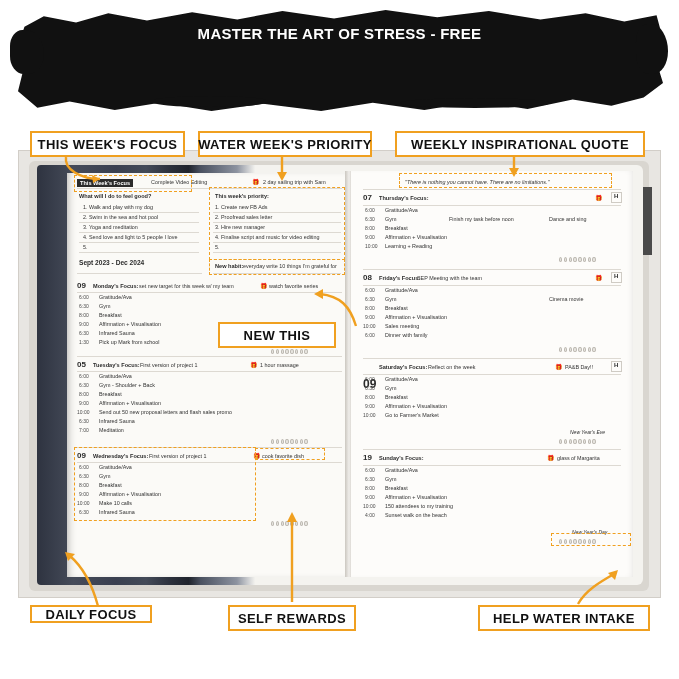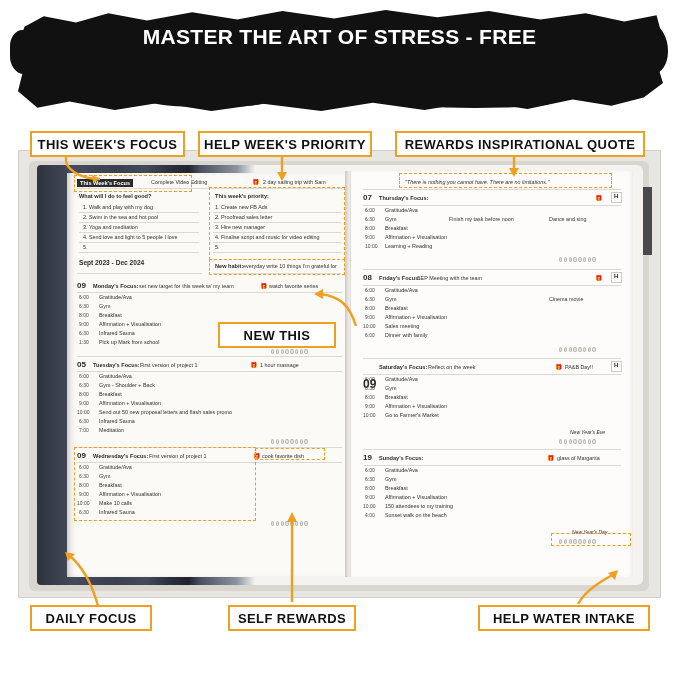--- a/index.html
+++ b/index.html
@@ -34,21 +34,21 @@
       15% 98%, 8% 90%, 3% 96%, 0% 80%, 1% 55%, 0% 36%);
   }
   .banner-splat {
     position:absolute; background:#111; border-radius:40% 60% 50% 45%;
   }
   .banner-text {
     position:absolute; left:0; top:22px; width:679px;
     text-align:center; color:#ffffff; line-height:1.18;
   }
   .bt1 { font-size:15.5px; letter-spacing:.2px; }
-  .bt2 { font-size:21px; font-weight:bold; letter-spacing:.3px; margin-top:3px;}
+  .bt2 { font-size:15px; font-weight:bold; letter-spacing:.3px; margin-top:3px;}
   .bt3 { font-size:16.5px; letter-spacing:.2px; margin-top:1px;}
 
   
   .photo {
     position:absolute; left:18px; top:150px; width:643px; height:448px;
     background:#e8e6e2;
     border:1px solid #d2cec8;
     overflow:hidden;
   }
   
@@ -402,24 +402,24 @@
   <div class="dashbox" style="left:55px; top:24px; width:118px; height:17px;"></div>
   <div class="dashbox" style="left:190px; top:36px; width:136px; height:73px;"></div>
   <div class="dashbox" style="left:190px; top:108px; width:136px; height:16px;"></div>
   <div class="dashbox" style="left:380px; top:22px; width:213px; height:15px;"></div>
   <div class="dashbox" style="left:55px; top:296px; width:182px; height:74px;"></div>
   <div class="dashbox" style="left:236px; top:297px; width:70px; height:12px;"></div>
   <div class="dashbox" style="left:532px; top:382px; width:80px; height:13px;"></div>
 </div>
 
 <div class="callout" style="left:30px; top:131px; width:155px; height:26px;">THIS WEEK'S FOCUS</div>
-<div class="callout" style="left:198px; top:131px; width:174px; height:26px;">HELP WEEK'S PRIORITY</div>
-<div class="callout" style="left:395px; top:131px; width:250px; height:26px;">REWARDS INSPIRATIONAL QUOTE</div>
+<div class="callout" style="left:198px; top:131px; width:174px; height:26px;">WATER WEEK'S PRIORITY</div>
+<div class="callout" style="left:395px; top:131px; width:250px; height:26px;">WEEKLY INSPIRATIONAL QUOTE</div>
 <div class="callout" style="left:218px; top:322px; width:118px; height:26px;">NEW THIS</div>
-<div class="callout" style="left:30px; top:605px; width:122px; height:26px;">DAILY FOCUS</div>
+<div class="callout" style="left:30px; top:605px; width:122px; height:18px;">DAILY FOCUS</div>
 <div class="callout" style="left:228px; top:605px; width:128px; height:26px;">SELF REWARDS</div>
 <div class="callout" style="left:478px; top:605px; width:172px; height:26px;">HELP WATER INTAKE</div>
 
 <svg class="arrow" style="left:60px; top:155px;" width="70" height="30">
   <path d="M6,2 C4,14 20,24 40,24" stroke="#f0a020" stroke-width="2.4" fill="none"></path>
   <path d="M40,24 L32,20 L33,28 Z" fill="#f0a020"></path>
 </svg>
 <svg class="arrow" style="left:268px; top:155px;" width="30" height="30">
   <path d="M14,2 L14,20" stroke="#f0a020" stroke-width="2.4" fill="none"></path>
   <path d="M14,26 L9,17 L19,17 Z" fill="#f0a020"></path>

